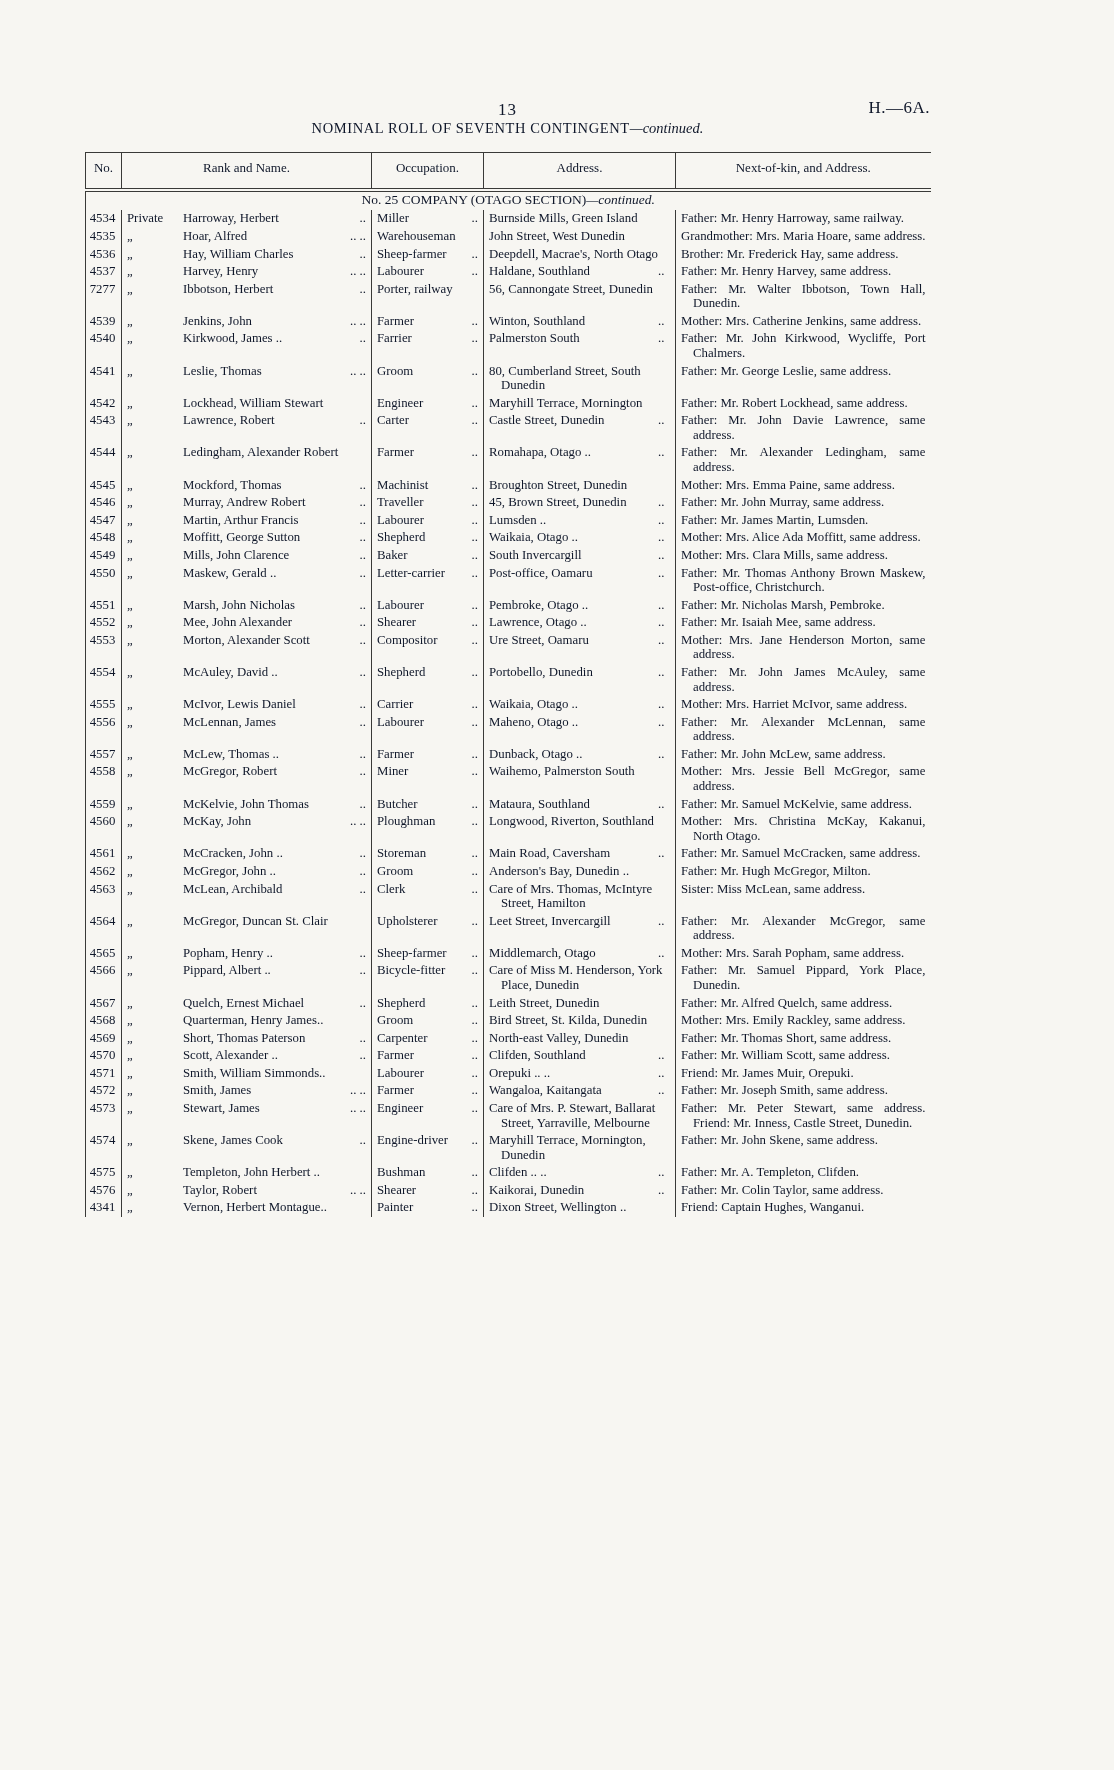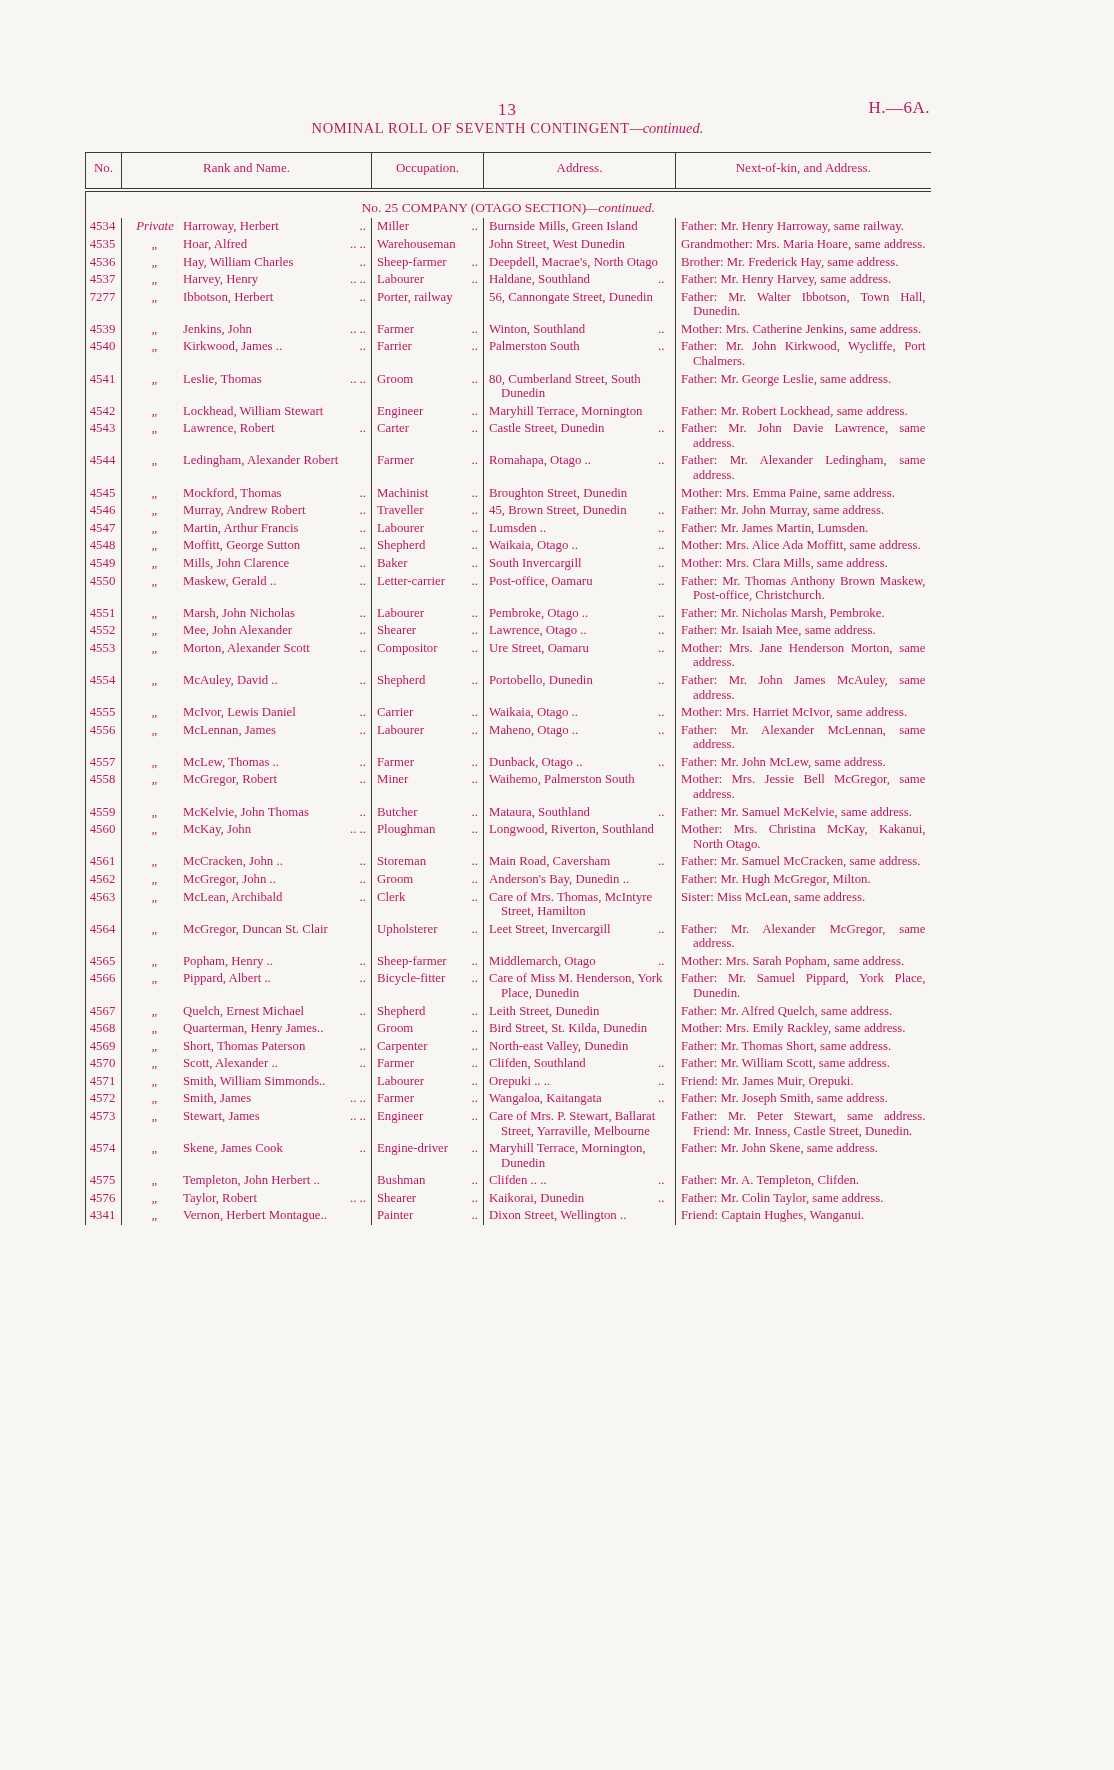--- a/index.html
+++ b/index.html
@@ -6,21 +6,21 @@
   body {
     background:#efeeea;
     font-family:"Liberation Serif","DejaVu Serif",serif;
   }
   .page {
     position:relative;
     width:1114px;
     min-height:1770px;
     margin:0 auto;
     background:#f7f6f2;
-    color:#be185d;
+    color:#0f172a;
     overflow:hidden;
   }
   .content {
     position:absolute;
     left:85px;
     top:0;
     width:845px;
   }
   .page-head { position:relative; padding-top:100px; }
   .page-number { text-align:center; font-size:17px; letter-spacing:1px; }
@@ -50,34 +50,34 @@
   }
   th.h-no, td.c-no { border-left:1px solid #3a3a38; }
   th.h-no, th.h-rankname, th.h-occ, th.h-addr,
   td.c-no, td.c-rankname, td.c-occ, td.c-addr {
     border-right:1px solid #3a3a38;
   }
 
   tr.section td {
     text-align:center;
     font-size:13.5px;
-    padding:8px 0 3px 0;
+    padding:0 0 3px 0;
     border-left:1px solid #3a3a38;
     margin-top:20px;
   }
 
   tbody td {
     vertical-align:top;
     font-size:12.8px;
     line-height:1.14;
     padding:1px 5px 2px 5px;
   }
   td.c-no { text-align:center; padding-left:1px; padding-right:3px; }
   .rn { display:flex; }
-  .rank { flex:none; width:56px; text-align:center;font-style:italic; }
+  .rank { flex:none; width:56px; text-align:left; }
   .namewrap { flex:1; }
   td.c-addr, td.c-kin {
     padding-left:17px;
     text-indent:-12px;
   }
   td.c-kin { text-align:justify; }
   .dots { float:right; white-space:pre; padding-left:4px; }
 </style>
 </head>
 <body>

